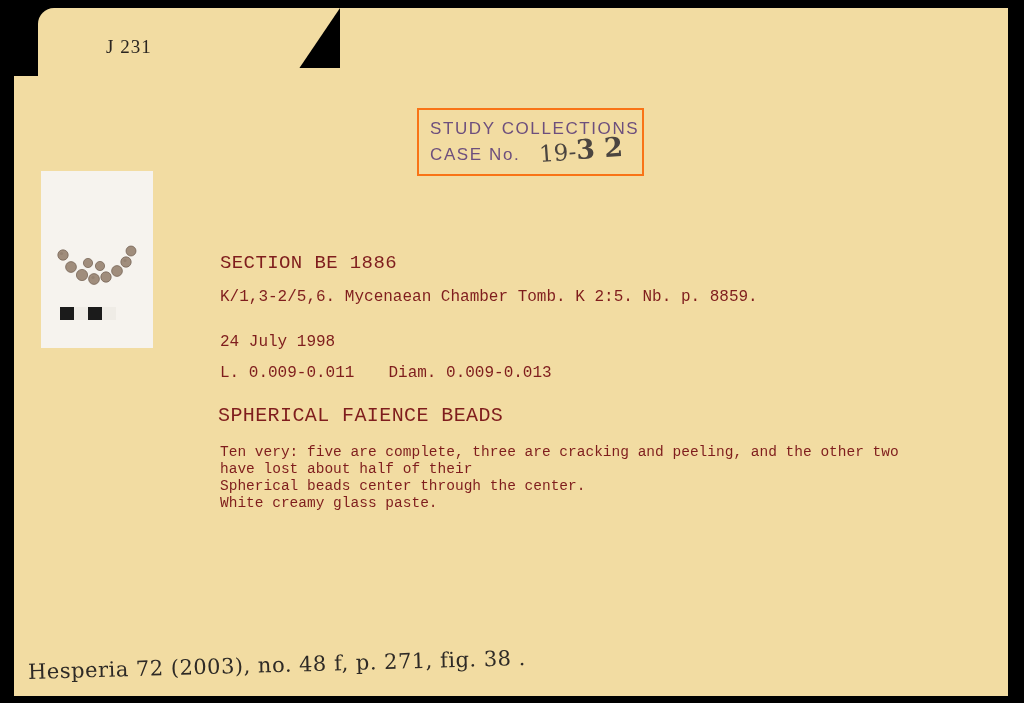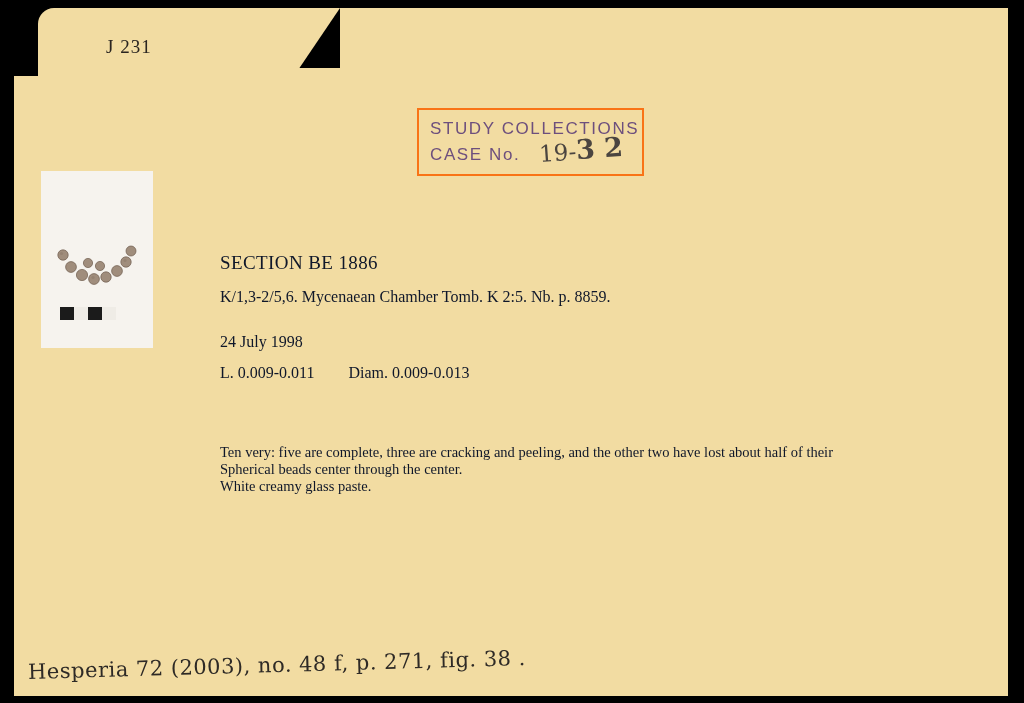--- a/index.html
+++ b/index.html
@@ -162,22 +162,22 @@
     position: absolute;
     top: 0;
     width: 14px;
     height: 13px;
     background: #efece6;
   }
 
   
   .rec {
     position: absolute;
-    color: #0f172a;
-    font-family: Liberation Serif, serif;
+    color: #7f1d1d;
+    font-family: Liberation Mono, monospace;
   }
   .section-title {
     left: 206px;
     top: 244px;
     font-size: 19px;
     letter-spacing: 0.4px;
   }
   .provenance {
     left: 206px;
     top: 280px;
@@ -267,20 +267,21 @@
         <div class="seg" style="left:42px;"></div>
       </div>
     </div>
 
     <div class="rec section-title">SECTION BE 1886</div>
     <div class="rec provenance">K/1,3-2/5,6. Mycenaean Chamber Tomb.    K 2:5. Nb. p. 8859.</div>
     <div class="rec rec-date">24 July 1998</div>
     <div class="rec dims">
       <span>L. 0.009-0.011</span><span class="gap"></span><span>Diam. 0.009-0.013</span>
     </div>
+    <div class="rec object-title">SPHERICAL FAIENCE BEADS</div>
     <div class="rec desc">
       <div>Ten very:  five are complete, three are cracking and peeling, and the other two have lost about half of their</div>
       <div>Spherical beads center through the center.</div>
       <div>White creamy glass paste.</div>
     </div>
 
     <div class="citation">Hesperia 72 (2003), no. 48 f, p. 271, fig. 38 .</div>
 
   </div>
 </div>

